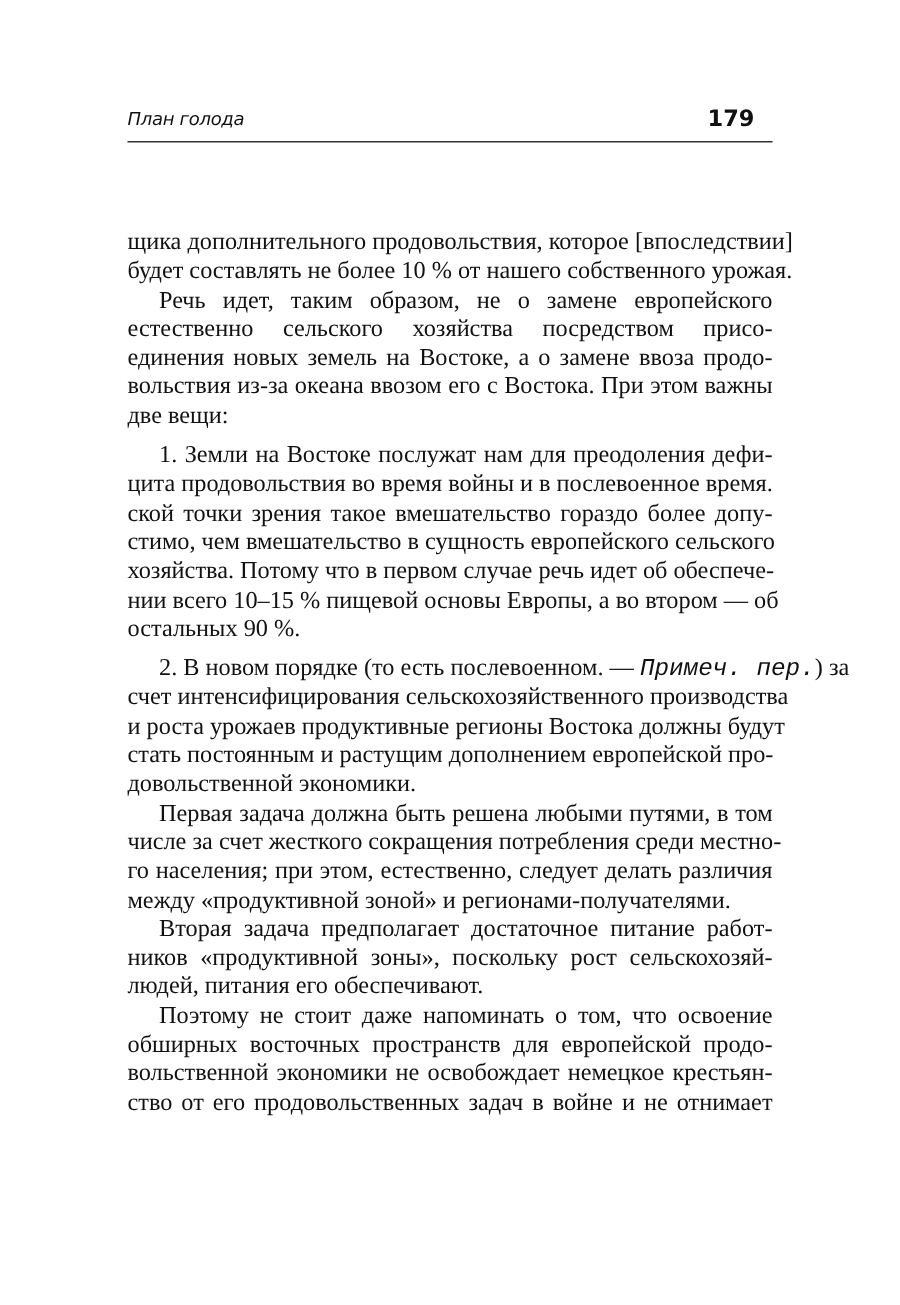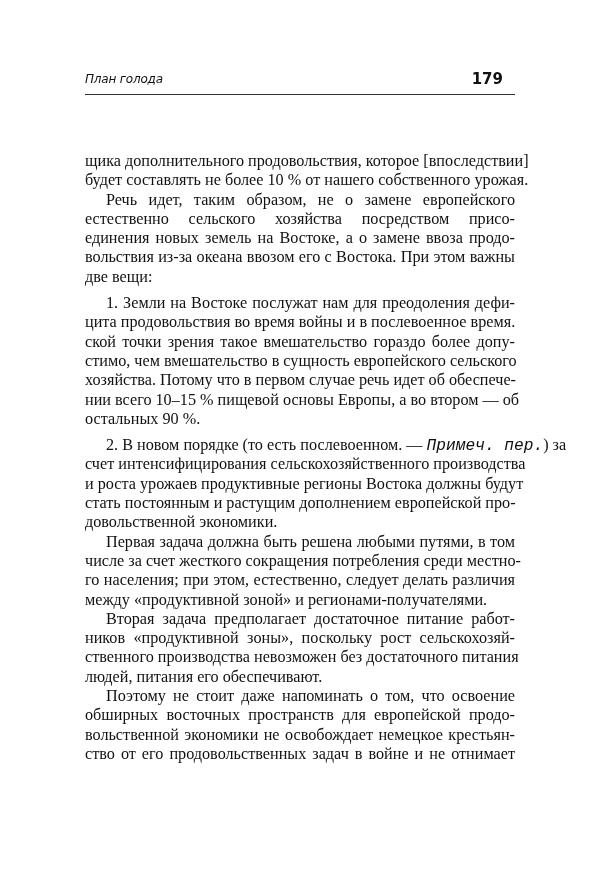--- a/index.html
+++ b/index.html
@@ -125,21 +125,20 @@
     <div>
       <span class="line indent">Первая задача должна быть решена любыми путями, в том</span>
       <span class="line">числе за счет жесткого сокращения потребления среди местно-</span>
       <span class="line">го населения; при этом, естественно, следует делать различия</span>
       <span class="line last">между «продуктивной зоной» и регионами-получателями.</span>
     </div>
 
     <div>
       <span class="line indent">Вторая задача предполагает достаточное питание работ-</span>
       <span class="line">ников «продуктивной зоны», поскольку рост сельскохозяй-</span>
-      <span class="line">ственного производства невозможен без достаточного питания</span>
       <span class="line last">людей, питания его обеспечивают.</span>
     </div>
 
     <div>
       <span class="line indent">Поэтому не стоит даже напоминать о том, что освоение</span>
       <span class="line">обширных восточных пространств для европейской продо-</span>
       <span class="line">вольственной экономики не освобождает немецкое крестьян-</span>
       <span class="line">ство от его продовольственных задач в войне и не отнимает</span>
     </div>
 

